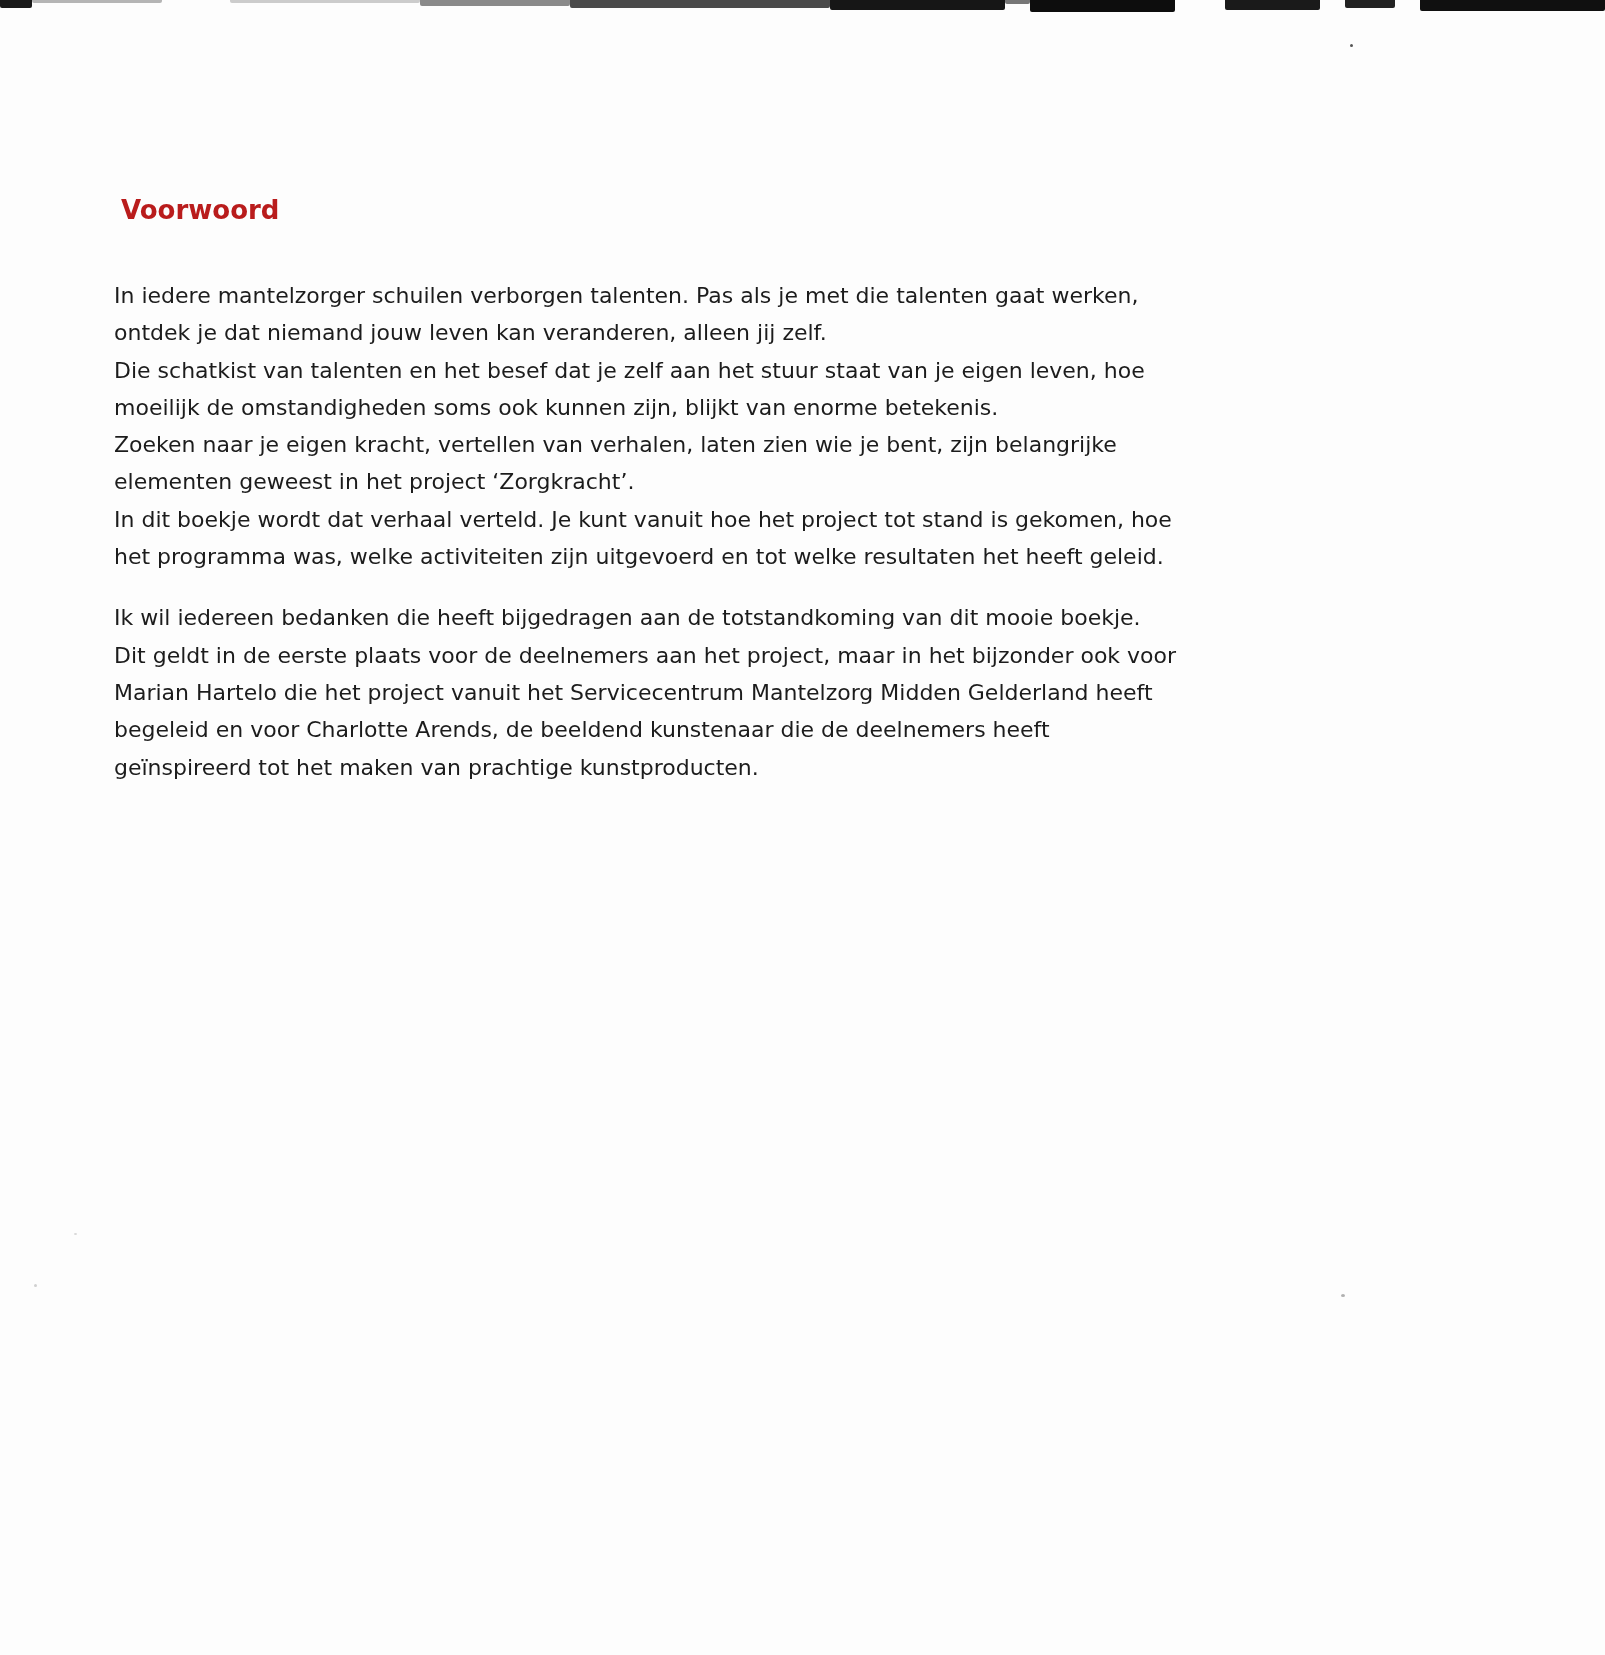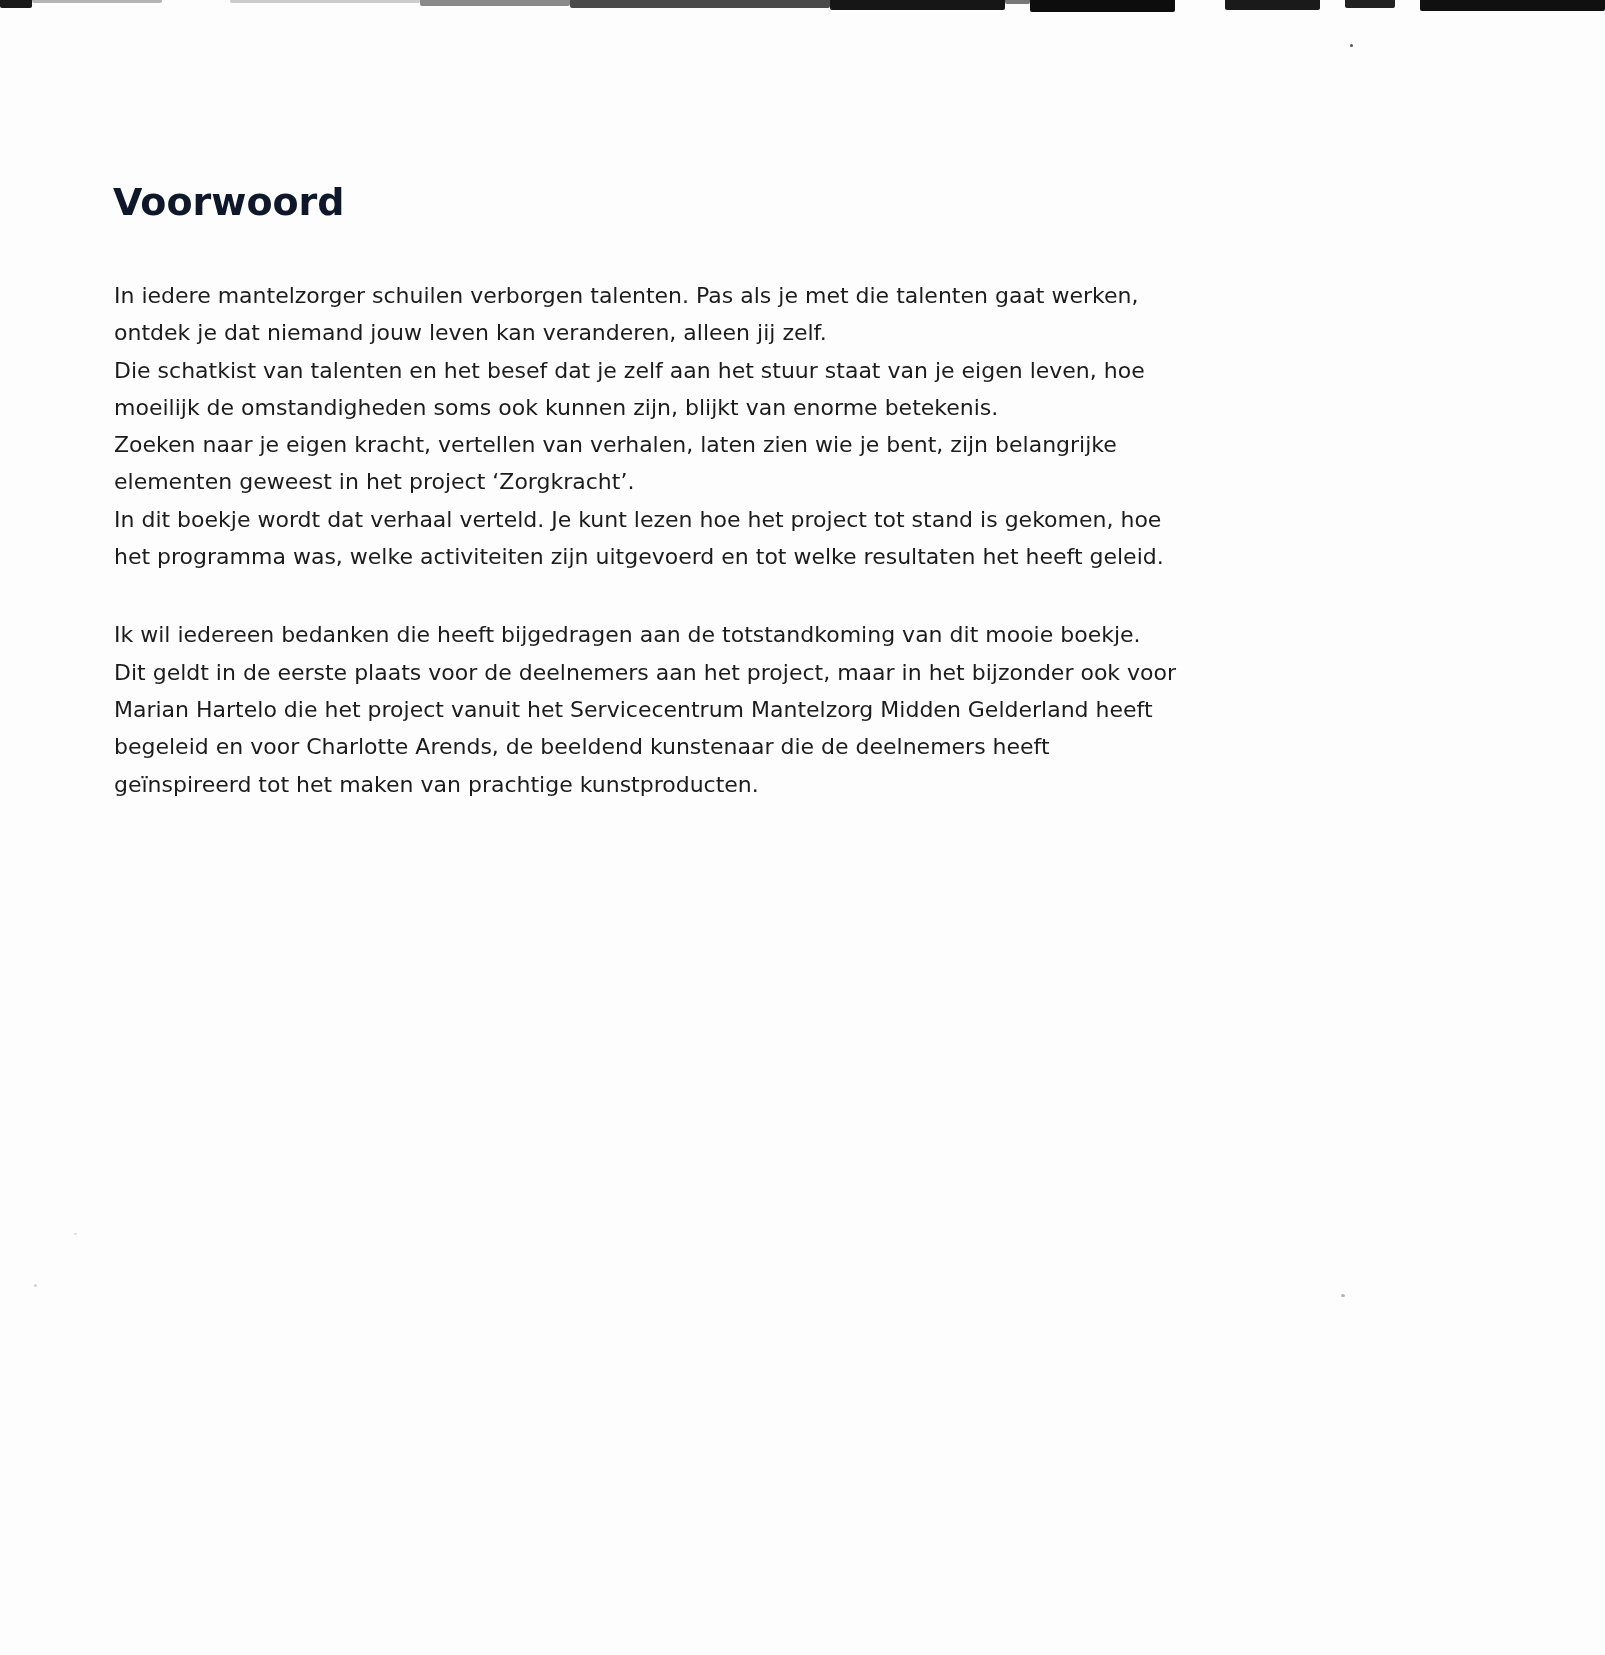--- a/index.html
+++ b/index.html
@@ -28,37 +28,37 @@
   }
   .scan-artifact .seg {
     position: absolute;
     top: 0;
     border-radius: 0 0 2px 2px;
   }
   .title {
     position: absolute;
     left: 113px;
     top: 179px;
-    margin: 0;
-    font-size: 38px;
+    margin: 8px;
+    font-size: 26px;
     line-height: 46px;
     font-weight: bold;
-    color: #0f172a;
+    color: #b91c1c;
     white-space: nowrap;
   }
   .body-text {
     position: absolute;
     left: 114px;
     top: 277px;
     font-size: 22px;
     line-height: 37.3px;
     white-space: nowrap;
   }
   .para + .para {
-    margin-top: 41px;
+    margin-top: 24px;
   }
   .text-line {
     white-space: nowrap;
   }
   .speck {
     position: absolute;
     border-radius: 50%;
   }
 </style>
 </head>
@@ -83,21 +83,21 @@
   <h1 class="title">Voorwoord</h1>
 
   <div class="body-text">
     <div class="para">
         <div class="text-line">In iedere mantelzorger schuilen verborgen talenten. Pas als je met die talenten gaat werken,</div>
         <div class="text-line">ontdek je dat niemand jouw leven kan veranderen, alleen jij zelf.</div>
         <div class="text-line">Die schatkist van talenten en het besef dat je zelf aan het stuur staat van je eigen leven, hoe</div>
         <div class="text-line">moeilijk de omstandigheden soms ook kunnen zijn, blijkt van enorme betekenis.</div>
         <div class="text-line">Zoeken naar je eigen kracht, vertellen van verhalen, laten zien wie je bent, zijn belangrijke</div>
         <div class="text-line">elementen geweest in het project ‘Zorgkracht’.</div>
-        <div class="text-line">In dit boekje wordt dat verhaal verteld. Je kunt lezen hoe het project tot stand is gekomen, hoe</div>
+        <div class="text-line">In dit boekje wordt dat verhaal verteld. Je kunt vanuit hoe het project tot stand is gekomen, hoe</div>
         <div class="text-line">het programma was, welke activiteiten zijn uitgevoerd en tot welke resultaten het heeft geleid.</div>
       </div>
     <div class="para">
         <div class="text-line">Ik wil iedereen bedanken die heeft bijgedragen aan de totstandkoming van dit mooie boekje.</div>
         <div class="text-line">Dit geldt in de eerste plaats voor de deelnemers aan het project, maar in het bijzonder ook voor</div>
         <div class="text-line">Marian Hartelo die het project vanuit het Servicecentrum Mantelzorg Midden Gelderland heeft</div>
         <div class="text-line">begeleid en voor Charlotte Arends, de beeldend kunstenaar die de deelnemers heeft</div>
         <div class="text-line">geïnspireerd tot het maken van prachtige kunstproducten.</div>
       </div>
   </div>

